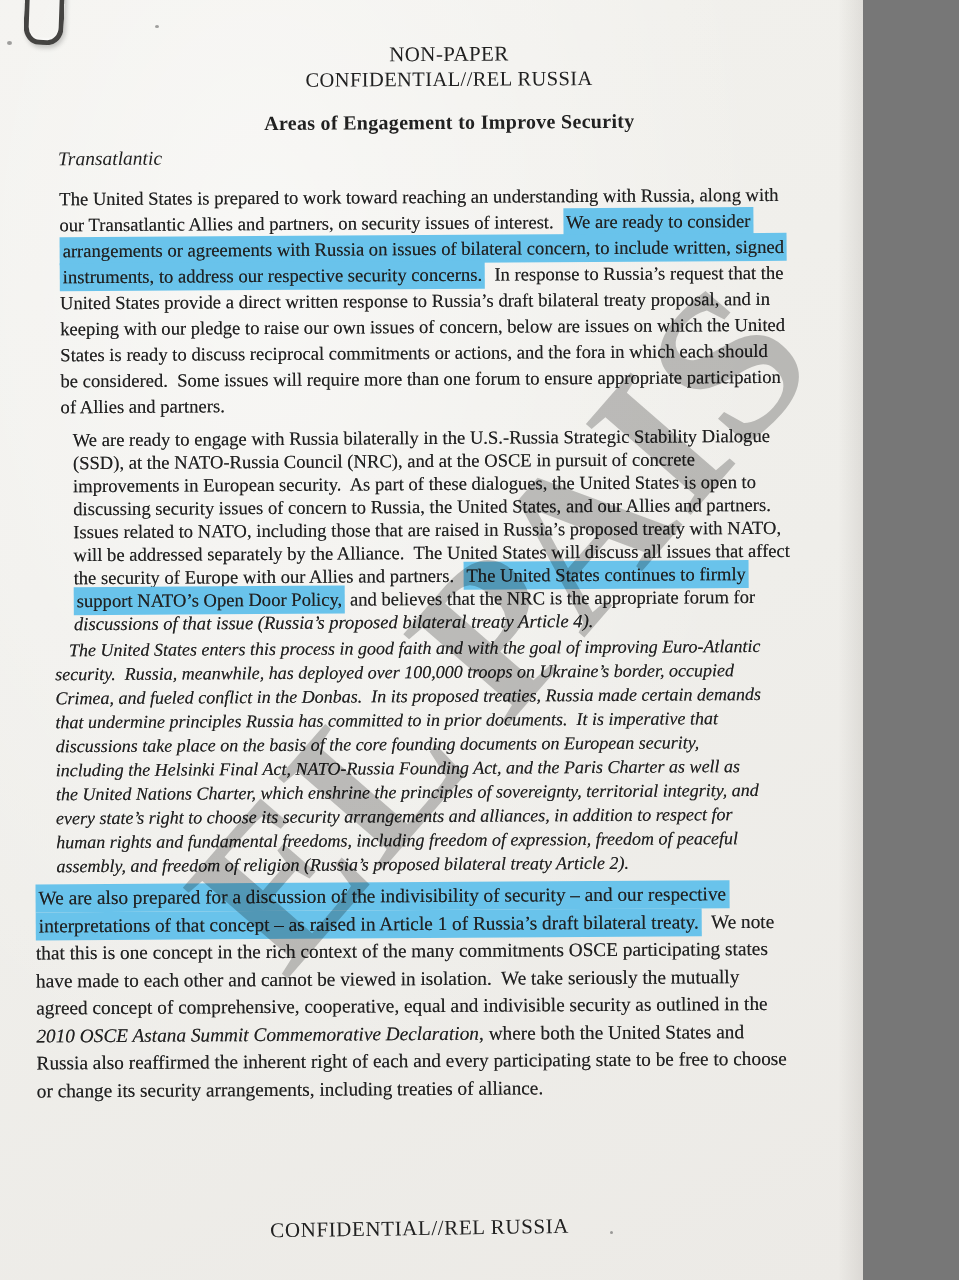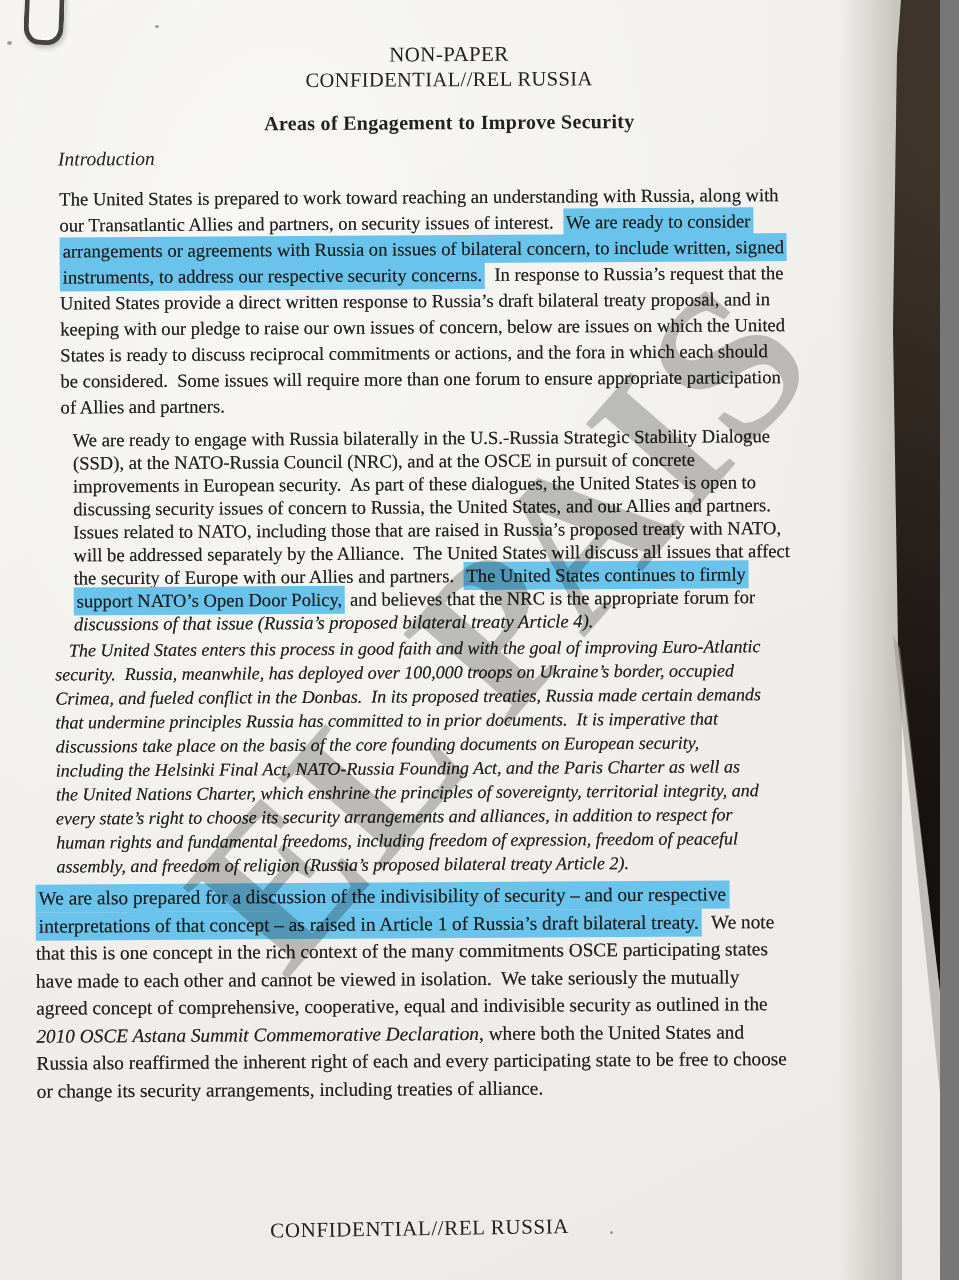--- a/index.html
+++ b/index.html
@@ -1,18 +1,18 @@
 <!DOCTYPE html>
 <html style="--hl: #69c3eb; --paper: #f0efeb; --ink: #212121;"><head>
 <meta charset="utf-8">
 <style>
   :root { --hl:#69c3eb; --ink:#212121; --paper:#f0efeb; }
   html,body{margin:0;padding:0;background:#777;}
   .page{
-    position:relative;width:940px;height:1280px;overflow:hidden;
+    position:relative;width:863px;height:1280px;overflow:hidden;
     background:
       radial-gradient(ellipse at 30% 20%, rgba(255,255,255,.5), transparent 60%),
       linear-gradient(155deg,#f2f1ed 0%, #efeeea 55%, #eceae6 100%);
     font-family:"Liberation Serif", serif;
     color:var(--ink);
   }
   .content{position:absolute;inset:0;transform:rotate(-0.35deg);}
   .center-line{position:absolute;left:0;width:905px;text-align:center;letter-spacing:.4px;}
   .hdr1{top:42px;font-size:21px;}
   .hdr2{top:68px;font-size:20.5px;}
@@ -58,21 +58,21 @@
   .speck-c{left:610px;top:1231px;width:3px;height:3px;}
 </style>
 </head>
 <body>
 
 <div class="page">
   <div class="content">
     <div class="center-line hdr1">NON-PAPER</div>
     <div class="center-line hdr2">CONFIDENTIAL//REL RUSSIA</div>
     <div class="center-line doc-title">Areas of Engagement to Improve Security</div>
-    <div class="section-heading">Introduction</div>
+    <div class="section-heading">Transatlantic</div>
 
     <div>
         <div class="para para-0"><div class="line"><span>The United States is prepared to work toward reaching an understanding with Russia, along with</span></div><div class="line"><span>our Transatlantic Allies and partners, on security issues of interest.  </span><span class="hl">We are ready to consider</span></div><div class="line"><span class="hl">arrangements or agreements with Russia on issues of bilateral concern, to include written, signed</span></div><div class="line"><span class="hl">instruments, to address our respective security concerns.</span><span>  In response to Russia’s request that the</span></div><div class="line"><span>United States provide a direct written response to Russia’s draft bilateral treaty proposal, and in</span></div><div class="line"><span>keeping with our pledge to raise our own issues of concern, below are issues on which the United</span></div><div class="line"><span>States is ready to discuss reciprocal commitments or actions, and the fora in which each should</span></div><div class="line"><span>be considered.  Some issues will require more than one forum to ensure appropriate participation</span></div><div class="line"><span>of Allies and partners.</span></div></div>
         <div class="para para-1"><div class="line"><span>We are ready to engage with Russia bilaterally in the U.S.-Russia Strategic Stability Dialogue</span></div><div class="line"><span>(SSD), at the NATO-Russia Council (NRC), and at the OSCE in pursuit of concrete</span></div><div class="line"><span>improvements in European security.  As part of these dialogues, the United States is open to</span></div><div class="line"><span>discussing security issues of concern to Russia, the United States, and our Allies and partners.</span></div><div class="line"><span>Issues related to NATO, including those that are raised in Russia’s proposed treaty with NATO,</span></div><div class="line"><span>will be addressed separately by the Alliance.  The United States will discuss all issues that affect</span></div><div class="line"><span>the security of Europe with our Allies and partners.  </span><span class="hl">The United States continues to firmly</span></div><div class="line"><span class="hl">support NATO’s Open Door Policy,</span><span> and believes that the NRC is the appropriate forum for</span></div><div class="line"><span class="it">discussions of that issue (Russia’s proposed bilateral treaty Article 4).</span></div></div>
         <div class="para para-2 italic"><div class="line"><span>The United States enters this process in good faith and with the goal of improving Euro-Atlantic</span></div><div class="line"><span>security.  Russia, meanwhile, has deployed over 100,000 troops on Ukraine’s border, occupied</span></div><div class="line"><span>Crimea, and fueled conflict in the Donbas.  In its proposed treaties, Russia made certain demands</span></div><div class="line"><span>that undermine principles Russia has committed to in prior documents.  It is imperative that</span></div><div class="line"><span>discussions take place on the basis of the core founding documents on European security,</span></div><div class="line"><span>including the Helsinki Final Act, NATO-Russia Founding Act, and the Paris Charter as well as</span></div><div class="line"><span>the United Nations Charter, which enshrine the principles of sovereignty, territorial integrity, and</span></div><div class="line"><span>every state’s right to choose its security arrangements and alliances, in addition to respect for</span></div><div class="line"><span>human rights and fundamental freedoms, including freedom of expression, freedom of peaceful</span></div><div class="line"><span>assembly, and freedom of religion (Russia’s proposed bilateral treaty Article 2).</span></div></div>
         <div class="para para-3"><div class="line"><span class="hl">We are also prepared for a discussion of the indivisibility of security – and our respective</span></div><div class="line"><span class="hl">interpretations of that concept – as raised in Article 1 of Russia’s draft bilateral treaty.</span><span>  We note</span></div><div class="line"><span>that this is one concept in the rich context of the many commitments OSCE participating states</span></div><div class="line"><span>have made to each other and cannot be viewed in isolation.  We take seriously the mutually</span></div><div class="line"><span>agreed concept of comprehensive, cooperative, equal and indivisible security as outlined in the</span></div><div class="line"><span class="it">2010 OSCE Astana Summit Commemorative Declaration</span><span>, where both the United States and</span></div><div class="line"><span>Russia also reaffirmed the inherent right of each and every participating state to be free to choose</span></div><div class="line"><span>or change its security arrangements, including treaties of alliance.</span></div></div>
       </div>
 
     <div class="doc-footer">CONFIDENTIAL//REL RUSSIA</div>
   </div>

